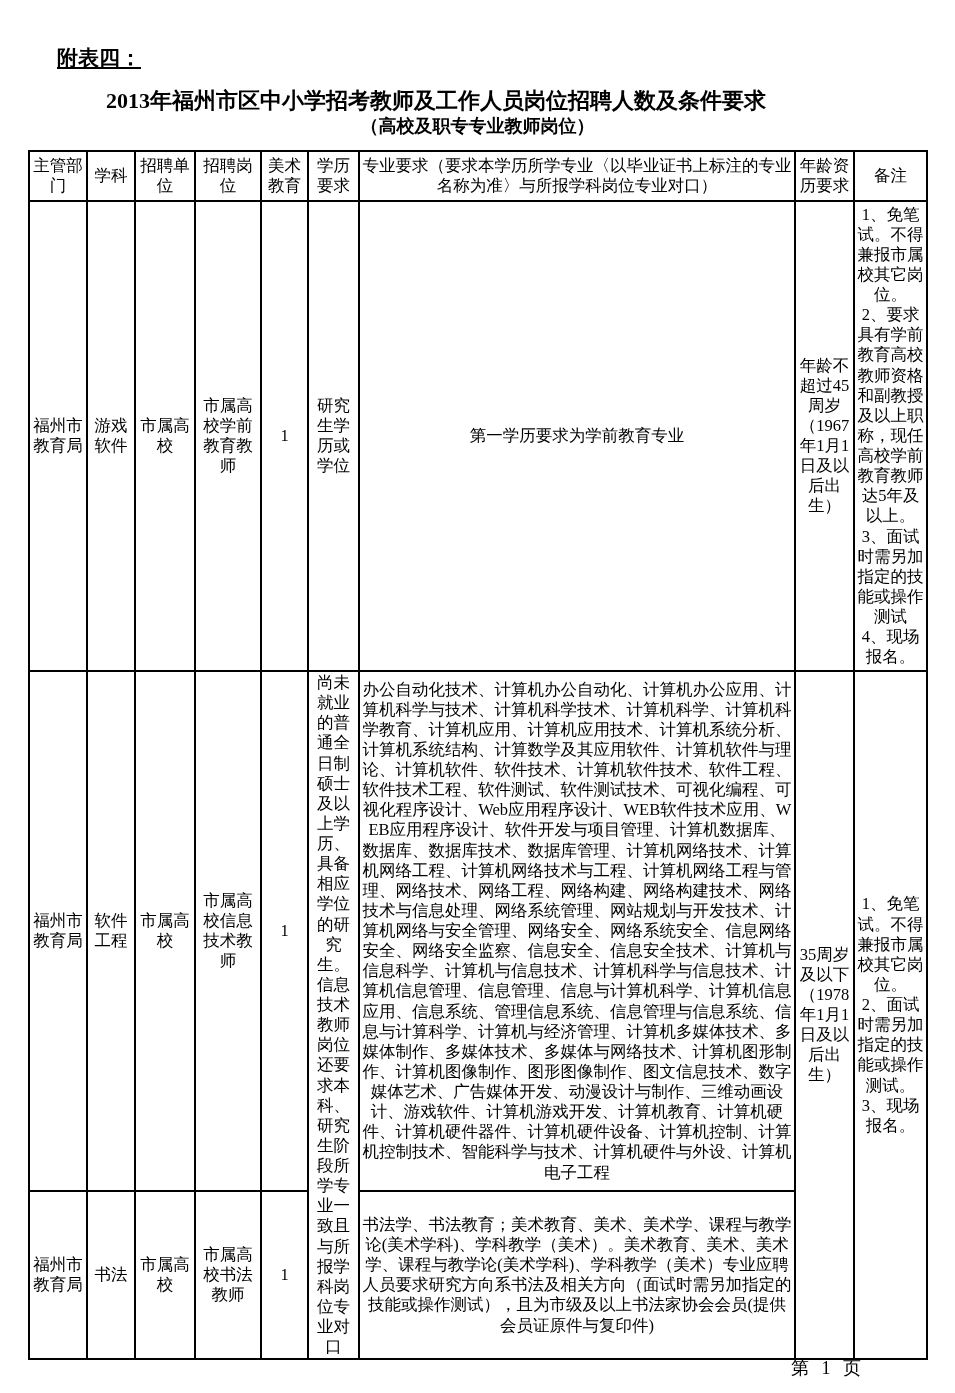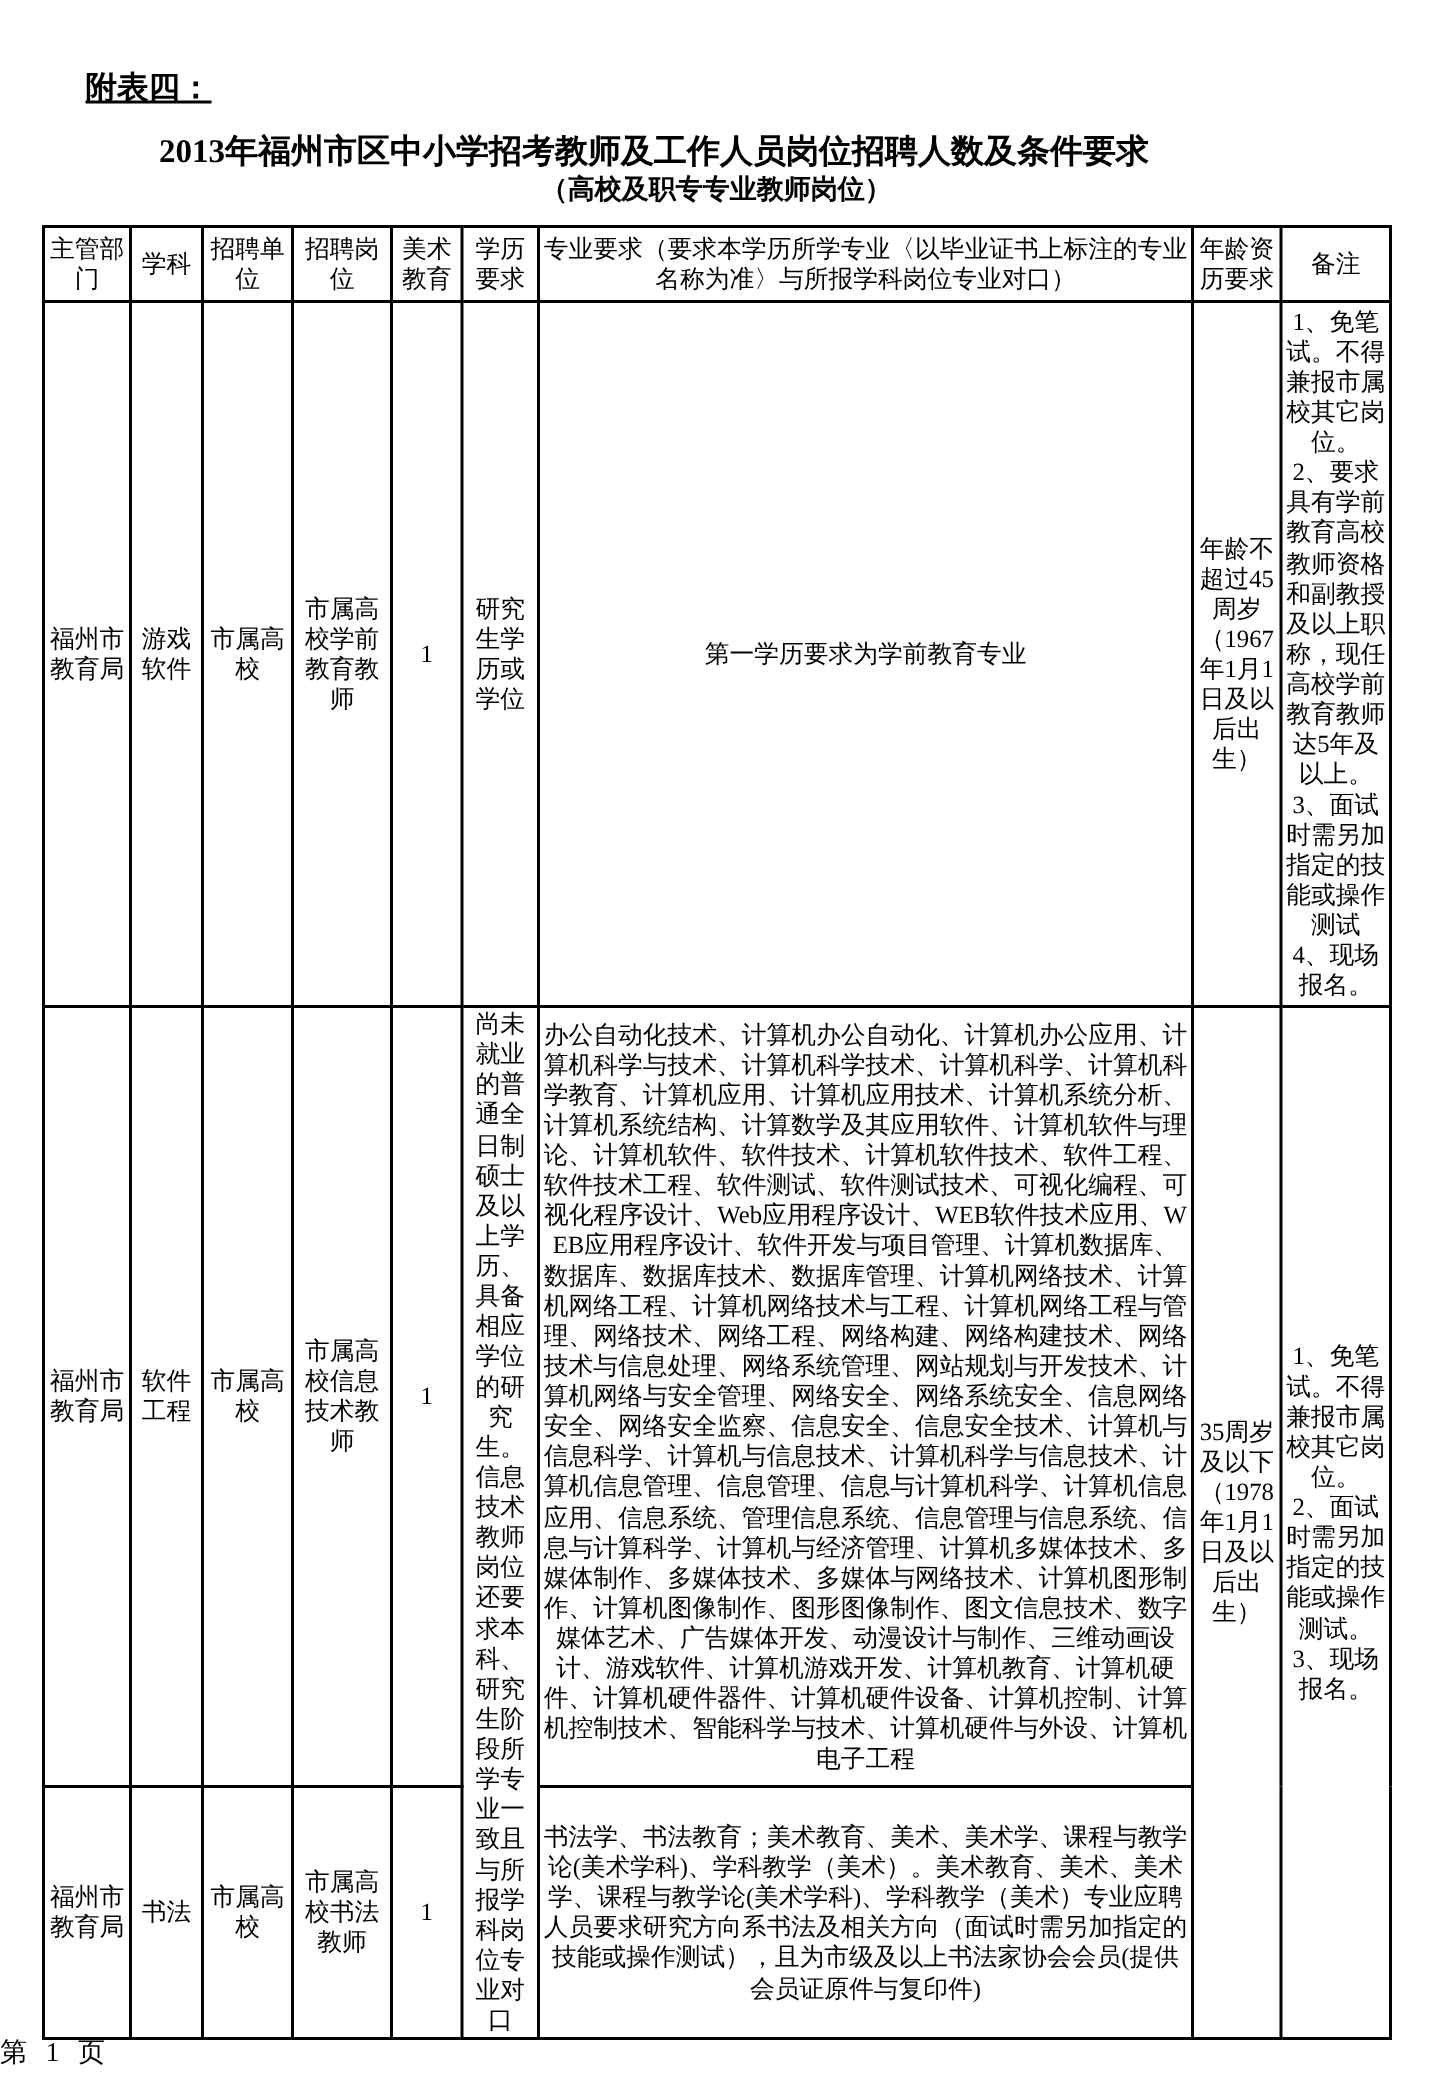--- a/index.html
+++ b/index.html
@@ -25,21 +25,21 @@
   }
   tr.header-row{height:50px;}
   tr.row-1{height:470px;}
   tr.row-2{height:511px;}
   tr.row-3{height:165px;}
   td.major-cell,th.major-head{text-align:left;vertical-align:middle;}
   th.major-head{line-height:1.3;}
   td.major-cell{line-height:1.7;padding:1px 3px;}
   td.notes-cell{text-align:left;white-space:pre-line;line-height:1.22;margin-left:48px;}
   td.edu-cell{line-height:1.24;padding:1px 0;}
-  .page-footer{position:absolute;left:0;top:1356px;width:841px;text-align:left;font-size:18px;letter-spacing:4px;}
+  .page-footer{position:absolute;left:0;top:1356px;width:841px;text-align:right;font-size:18px;letter-spacing:4px;padding-left:24px;}
 </style>
 </head>
 <body>
 
 <div class="page">
 
   <div class="doc-label">附表四：</div>
   <div class="doc-title">2013年福州市区中小学招考教师及工作人员岗位招聘人数及条件要求</div>
   <div class="doc-subtitle">（高校及职专专业教师岗位）</div>
 

